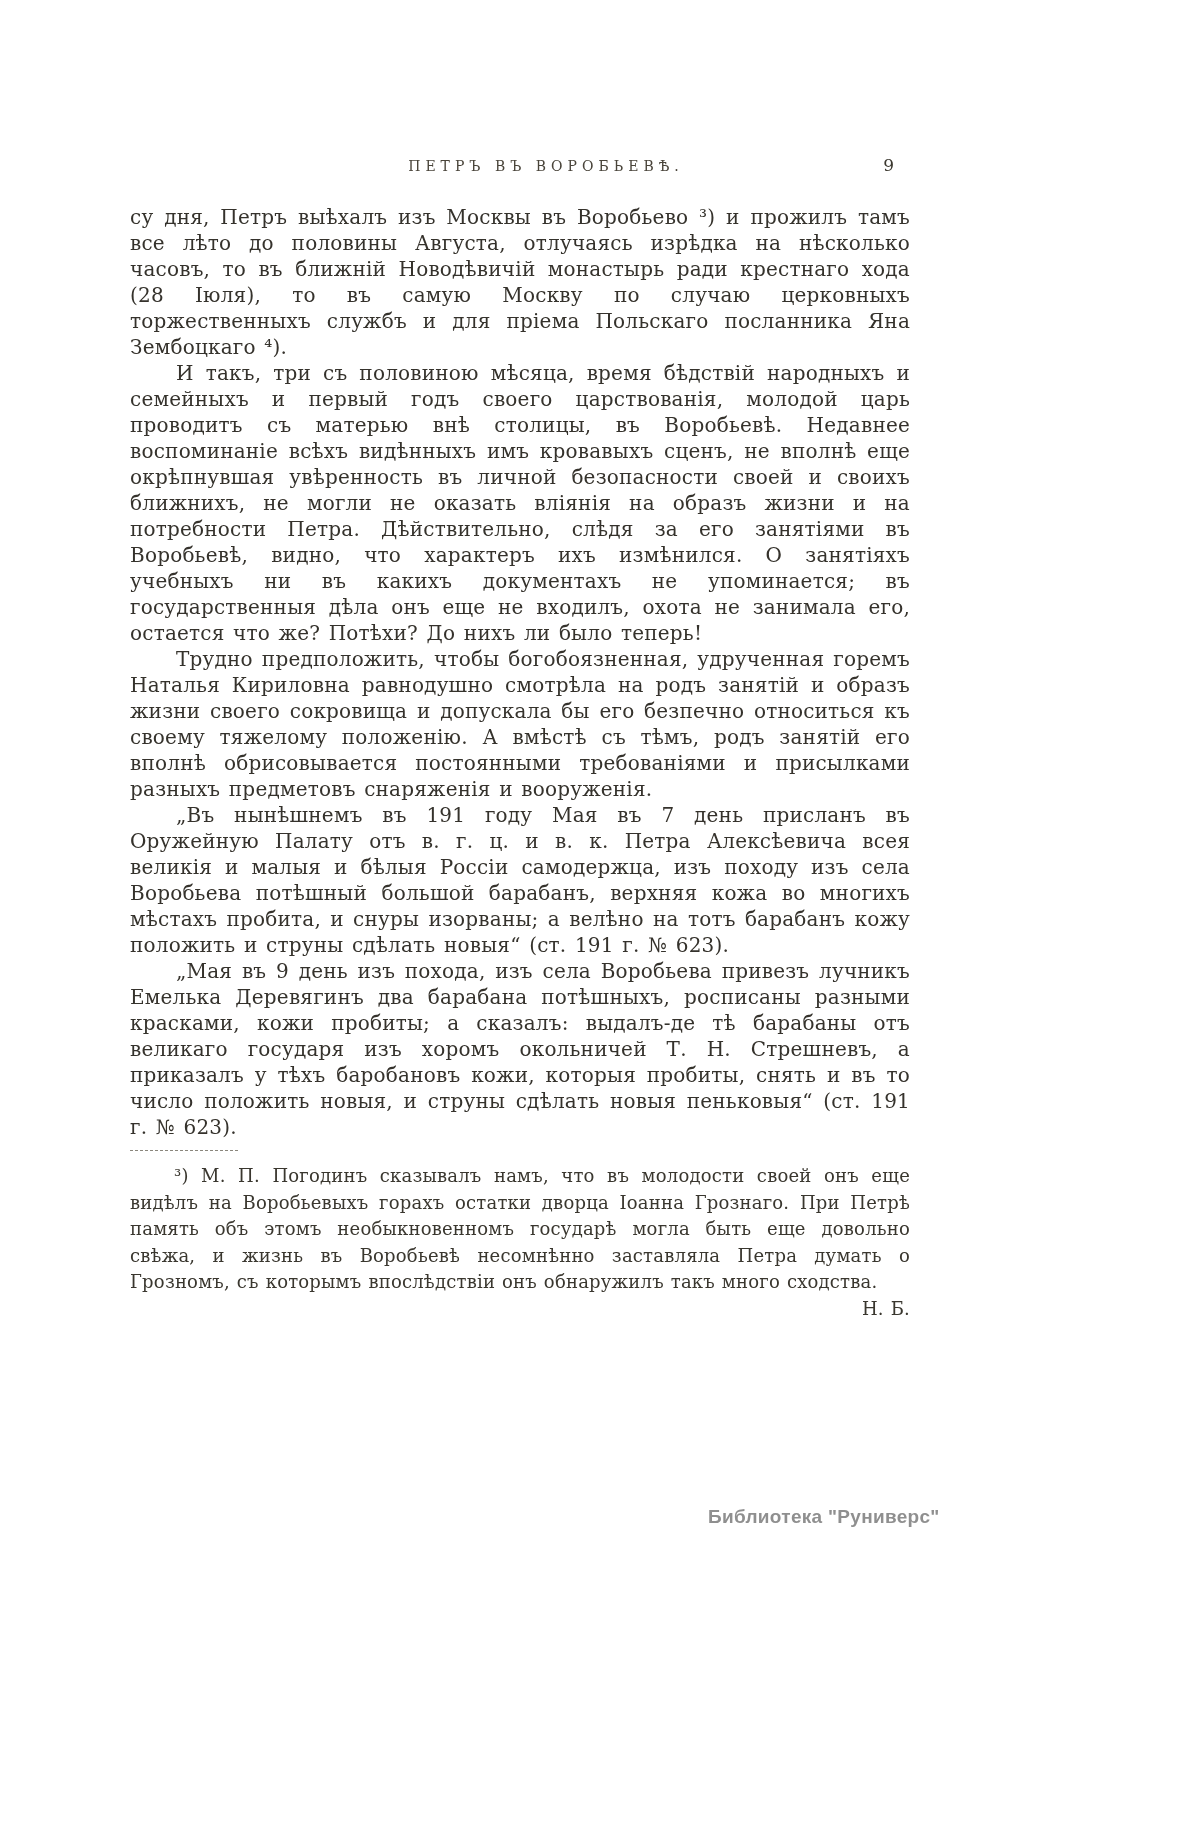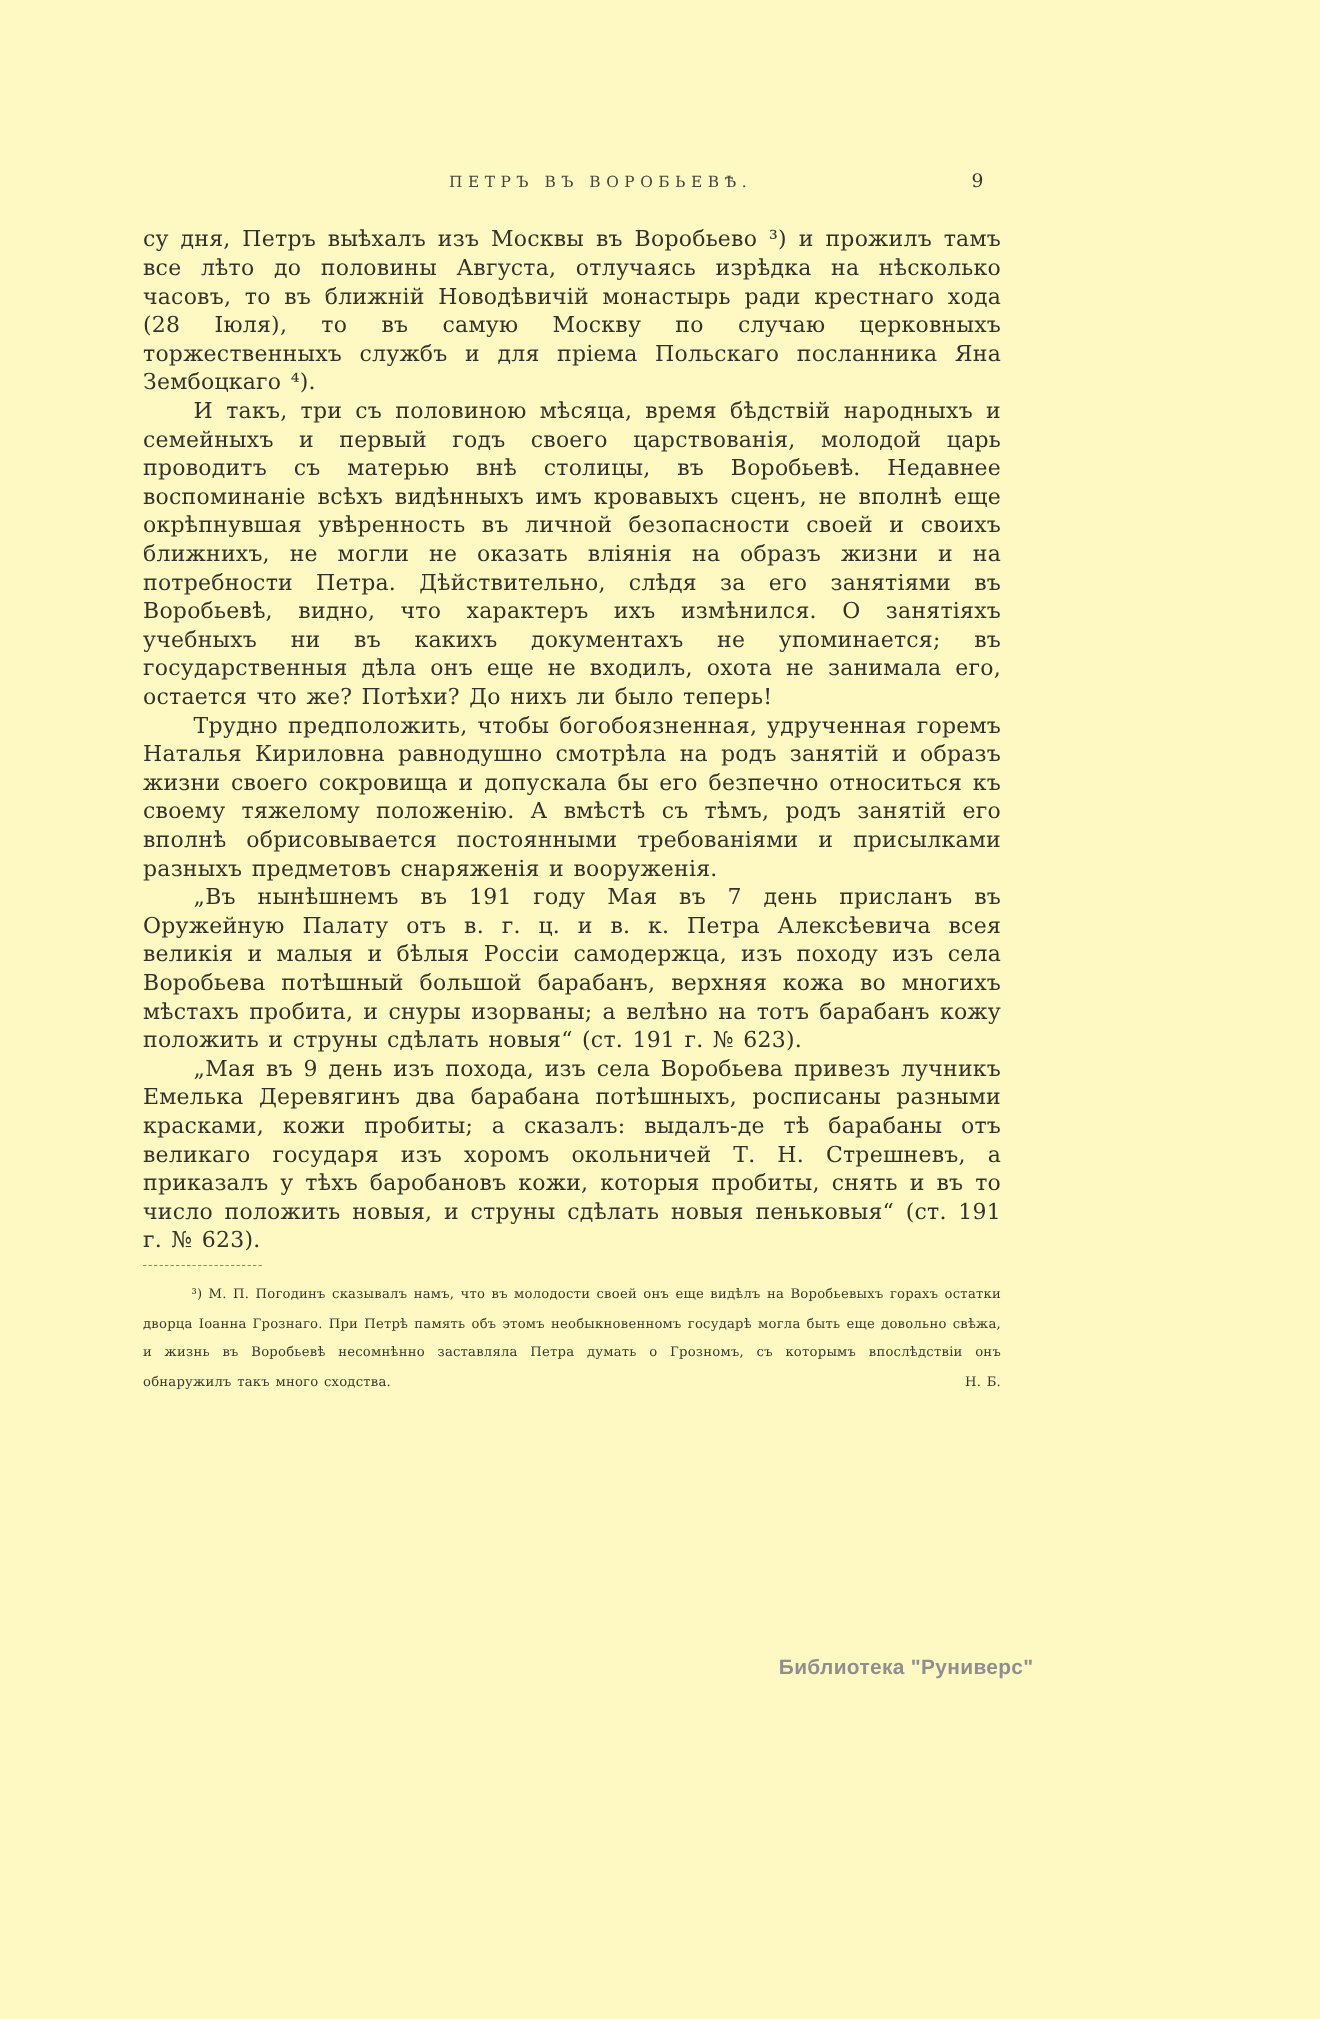--- a/index.html
+++ b/index.html
@@ -3,21 +3,21 @@
 <meta charset="utf-8">
 <style>
   * { box-sizing: border-box; }
   html, body { margin: 0; padding: 0; background: #e9e9e7; }
 
   .page {
     position: relative;
     width: 1200px;
     height: 1835px;
     margin: 0 auto;
-    background: #fef9c3;
+    background: #ffffff;
     overflow: hidden;
     font-family: "DejaVu Serif", "Liberation Serif", serif;
     color: #35322c;
   }
 
   .content {
     position: absolute;
     left: 130px;
     top: 158px;
     width: 780px;
@@ -48,21 +48,21 @@
     text-align: justify;
     letter-spacing: 0.2px;
     word-spacing: 2px;
   }
 
   .para { margin: 0; text-indent: 46px; }
   .para.no-indent { text-indent: 0; }
 
   .footnotes {
     margin-top: 10px;
-    font-size: 12px;
+    font-size: 18px;
     line-height: 26.5px;
     text-align: justify;
     letter-spacing: 0.2px;
     word-spacing: 1px;
     color: #3a372f;
   }
 
   .fn-rule {
     width: 108px;
     height: 0;

